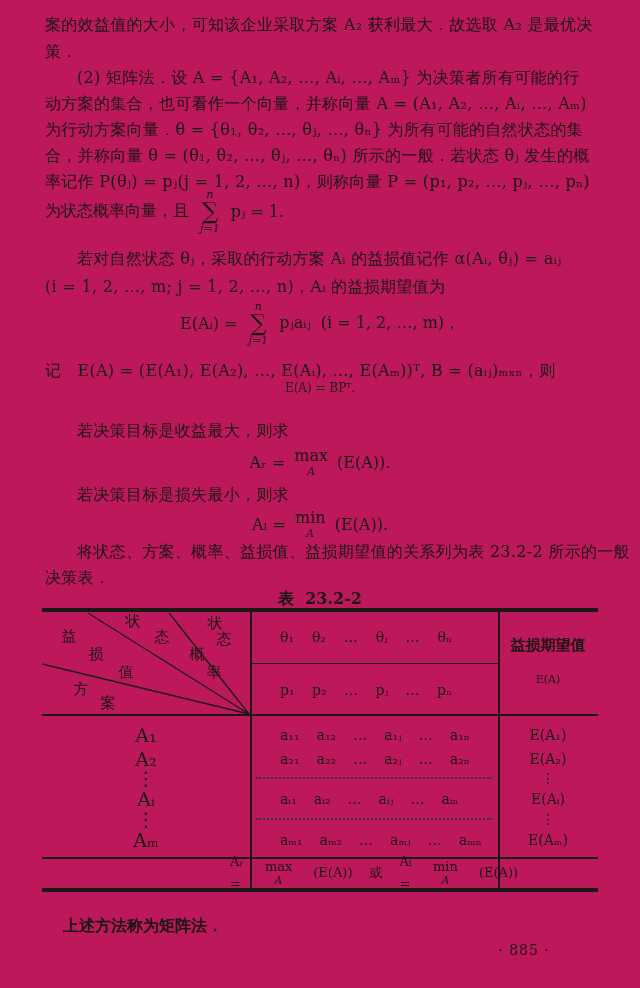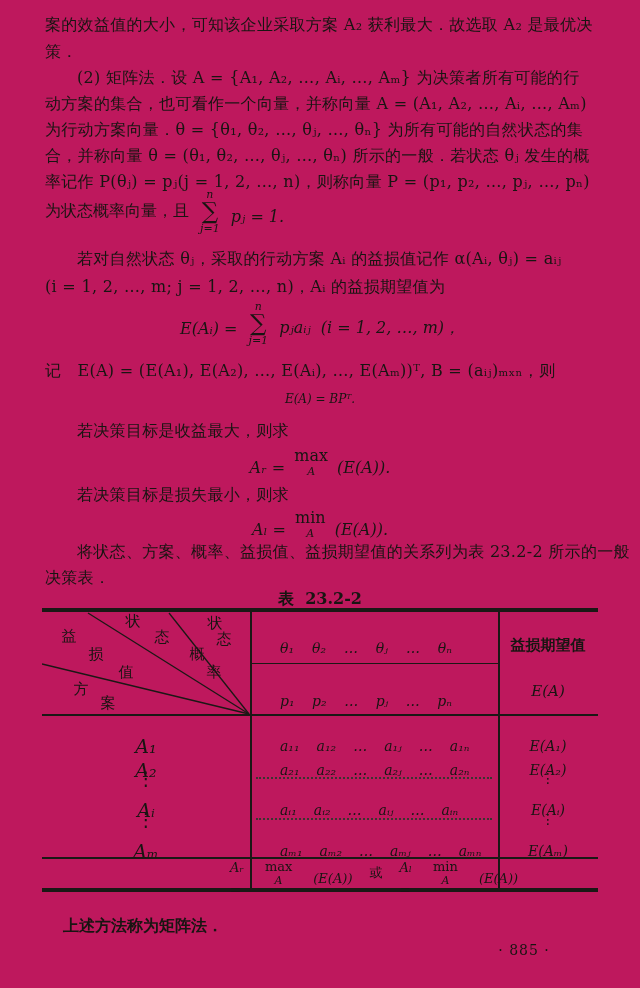--- a/index.html
+++ b/index.html
@@ -7,21 +7,21 @@
     position:relative;width:640px;height:988px;margin:0 auto;
     background:#be185d;color:#181512;overflow:hidden;
     font-family:"DejaVu Serif","DejaVu Sans","Liberation Serif",serif;
   }
   .ln{
     position:absolute;left:45px;width:572px;font-size:16px;line-height:22px;
     white-space:pre;letter-spacing:.3px;
   }
   .ind{padding-left:32px;}
   .ctr{position:absolute;left:0;width:640px;display:flex;justify-content:center;align-items:center;white-space:pre;}
-  .it{font-style:italic;margin-top:11px;}
+  .it{}
   .flexln{position:absolute;left:45px;display:flex;align-items:center;white-space:pre;font-size:16px;}
   .sumstack{display:inline-flex;flex-direction:column;align-items:center;line-height:1;margin:0 6px;}
   .sumstack .top{font-size:11px;font-style:italic;}
   .sumstack .sig{font-size:23px;line-height:23px;font-style:normal;}
   .sumstack .bot{font-size:11px;font-style:italic;}
   .opstack{display:inline-flex;flex-direction:column;align-items:center;line-height:1;margin:0 4px;}
   .opstack .op{font-style:normal;}
   .opstack .under{font-size:11px;font-style:italic;margin-top:2px;}
   .caption{position:absolute;left:42px;width:556px;text-align:center;font-weight:bold;font-size:16px;white-space:pre;}
   
@@ -143,21 +143,21 @@
     <div class="trow mcell it" style="top:71px">
       <span>p₁</span>
       <span>p₂</span>
       <span>…</span>
       <span>pⱼ</span>
       <span>…</span>
       <span>pₙ</span>
     </div>
 
     <div class="trow ecell exp-title" style="top:26px">益损期望值</div>
-    <div class="trow ecell it" style="top:61px;font-size:15px">E(A)</div>
+    <div class="trow ecell it" style="top:61px;font-size:11px">E(A)</div>
 
     <div class="trow acell it" style="top:116px">A₁</div>
     <div class="trow acell it" style="top:140px">A₂</div>
     <div class="trow acell" style="top:159px">⋮</div>
     <div class="trow acell it" style="top:180px">Aᵢ</div>
     <div class="trow acell" style="top:200px">⋮</div>
     <div class="trow acell it" style="top:221px">Aₘ</div>
 
     <div class="trow mcell it" style="top:116px">
       <span>a₁₁</span>

